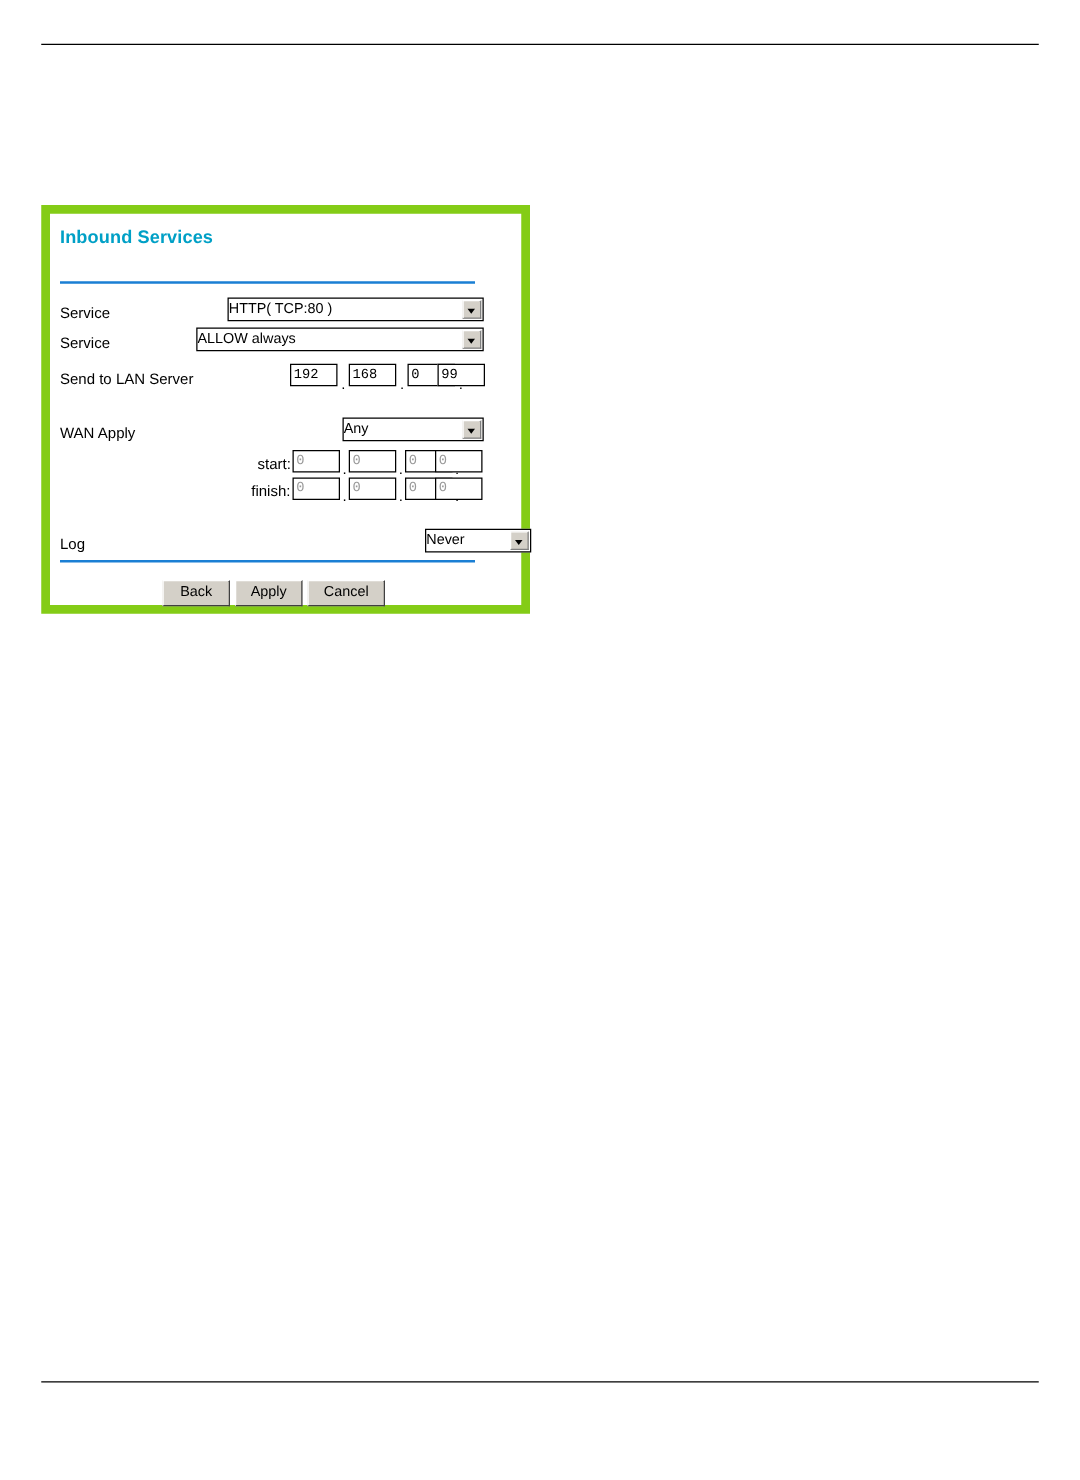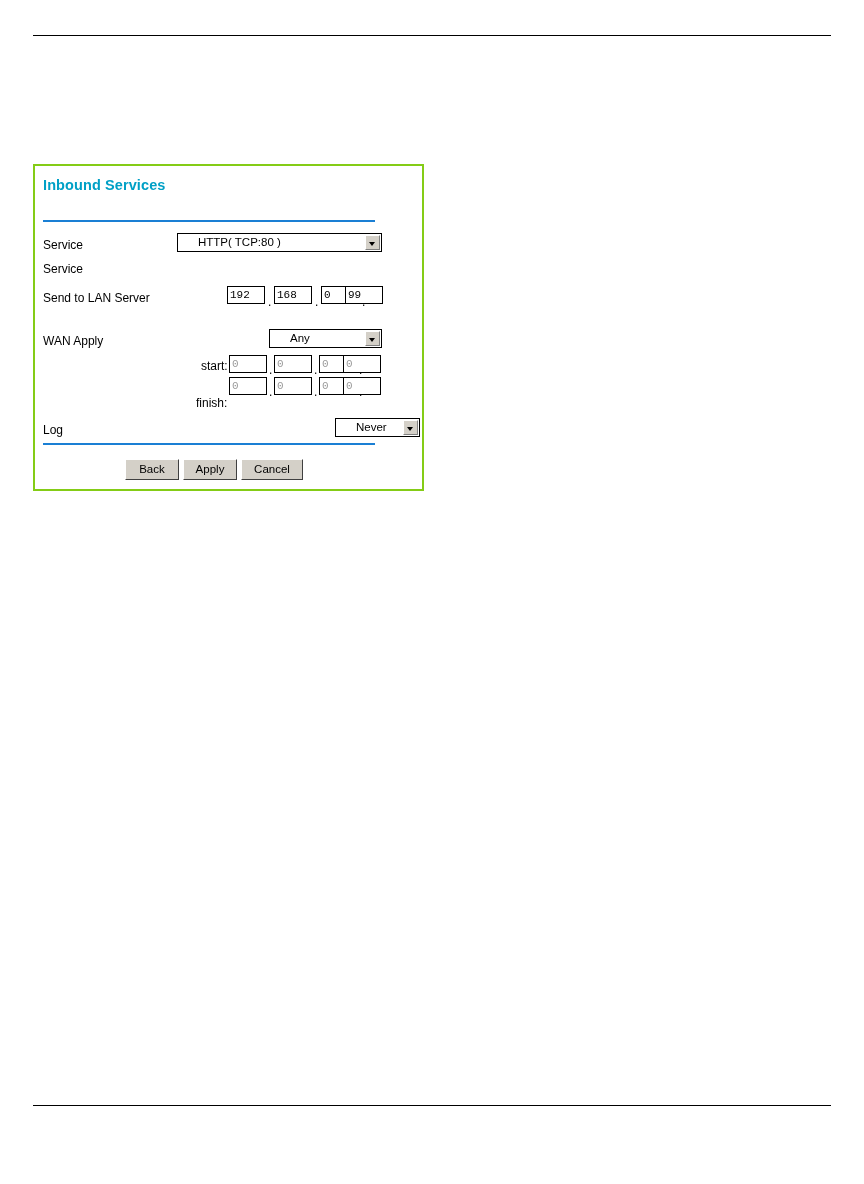--- a/index.html
+++ b/index.html
@@ -33,21 +33,21 @@
     background: #000000;
   }
 
   
   .panel {
     position: absolute;
     left: 33px;
     top: 164px;
     width: 391px;
     height: 327px;
-    border: 2px solid #84cc16;
+    border: 7px solid #84cc16;
     background: #ffffff;
     box-sizing: border-box;
   }
 
   .panel-title {
     position: absolute;
     left: 8px;
     top: 11px;
     font-size: 14.5px;
     font-weight: bold;
@@ -83,21 +83,21 @@
   
   .sel {
     position: absolute;
     height: 19px;
     box-sizing: border-box;
     border: 1px solid #000000;
     background: #ffffff;
     font-size: 11.5px;
     color: #000000;
     line-height: 17px;
-    padding-left: 20px;
+    padding-left: 0;
     white-space: nowrap;
     overflow: hidden;
   }
   .sel .arrow-box {
     position: absolute;
     right: 1px;
     top: 1px;
     width: 15px;
     height: 15px;
     background: #d4d0c8;
@@ -177,20 +177,24 @@
 
   <div class="form">
 
     <div class="lbl" style="left:8px; top:72px;">Service</div>
     <div class="sel" style="left:142px; top:67px; width:205px;">
       <span>HTTP( TCP:80 )</span>
       <span class="arrow-box"></span>
     </div>
 
     <div class="lbl" style="left:8px; top:96px;">Service</div>
+    <div class="sel" style="left:117px; top:91px; width:230px;">
+      <span>ALLOW always</span>
+      <span class="arrow-box"></span>
+    </div>
 
     <div class="lbl" style="left:8px; top:125px;">Send to LAN Server</div>
     <div class="txt" style="left:192px; top:120px; width:38px;">192</div>
     <div class="dot" style="left:233px; top:130px;">.</div>
     <div class="txt" style="left:239px; top:120px; width:38px;">168</div>
     <div class="dot" style="left:280px; top:130px;">.</div>
     <div class="txt" style="left:286px; top:120px; width:38px;">0</div>
     <div class="dot" style="left:327px; top:130px;">.</div>
     <div class="txt" style="left:310px; top:120px; width:38px;">99</div>
 
@@ -202,21 +206,21 @@
 
     <div class="lbl" style="left:166px; top:193px;">start:</div>
     <div class="txt dim" style="left:194px; top:189px; width:38px;">0</div>
     <div class="dot" style="left:234px; top:198px;">.</div>
     <div class="txt dim" style="left:239px; top:189px; width:38px;">0</div>
     <div class="dot" style="left:279px; top:198px;">.</div>
     <div class="txt dim" style="left:284px; top:189px; width:38px;">0</div>
     <div class="dot" style="left:324px; top:198px;">.</div>
     <div class="txt dim" style="left:308px; top:189px; width:38px;">0</div>
 
-    <div class="lbl" style="left:161px; top:230px;text-align:right;">finish:</div>
+    <div class="lbl" style="left:161px; top:215px;text-align:right;">finish:</div>
     <div class="txt dim" style="left:194px; top:211px; width:38px;">0</div>
     <div class="dot" style="left:234px; top:220px;">.</div>
     <div class="txt dim" style="left:239px; top:211px; width:38px;">0</div>
     <div class="dot" style="left:279px; top:220px;">.</div>
     <div class="txt dim" style="left:284px; top:211px; width:38px;">0</div>
     <div class="dot" style="left:324px; top:220px;">.</div>
     <div class="txt dim" style="left:308px; top:211px; width:38px;">0</div>
 
     <div class="lbl" style="left:8px; top:257px;">Log</div>
     <div class="sel" style="left:262px; top:252px; width:85px;margin-left:38px;">

